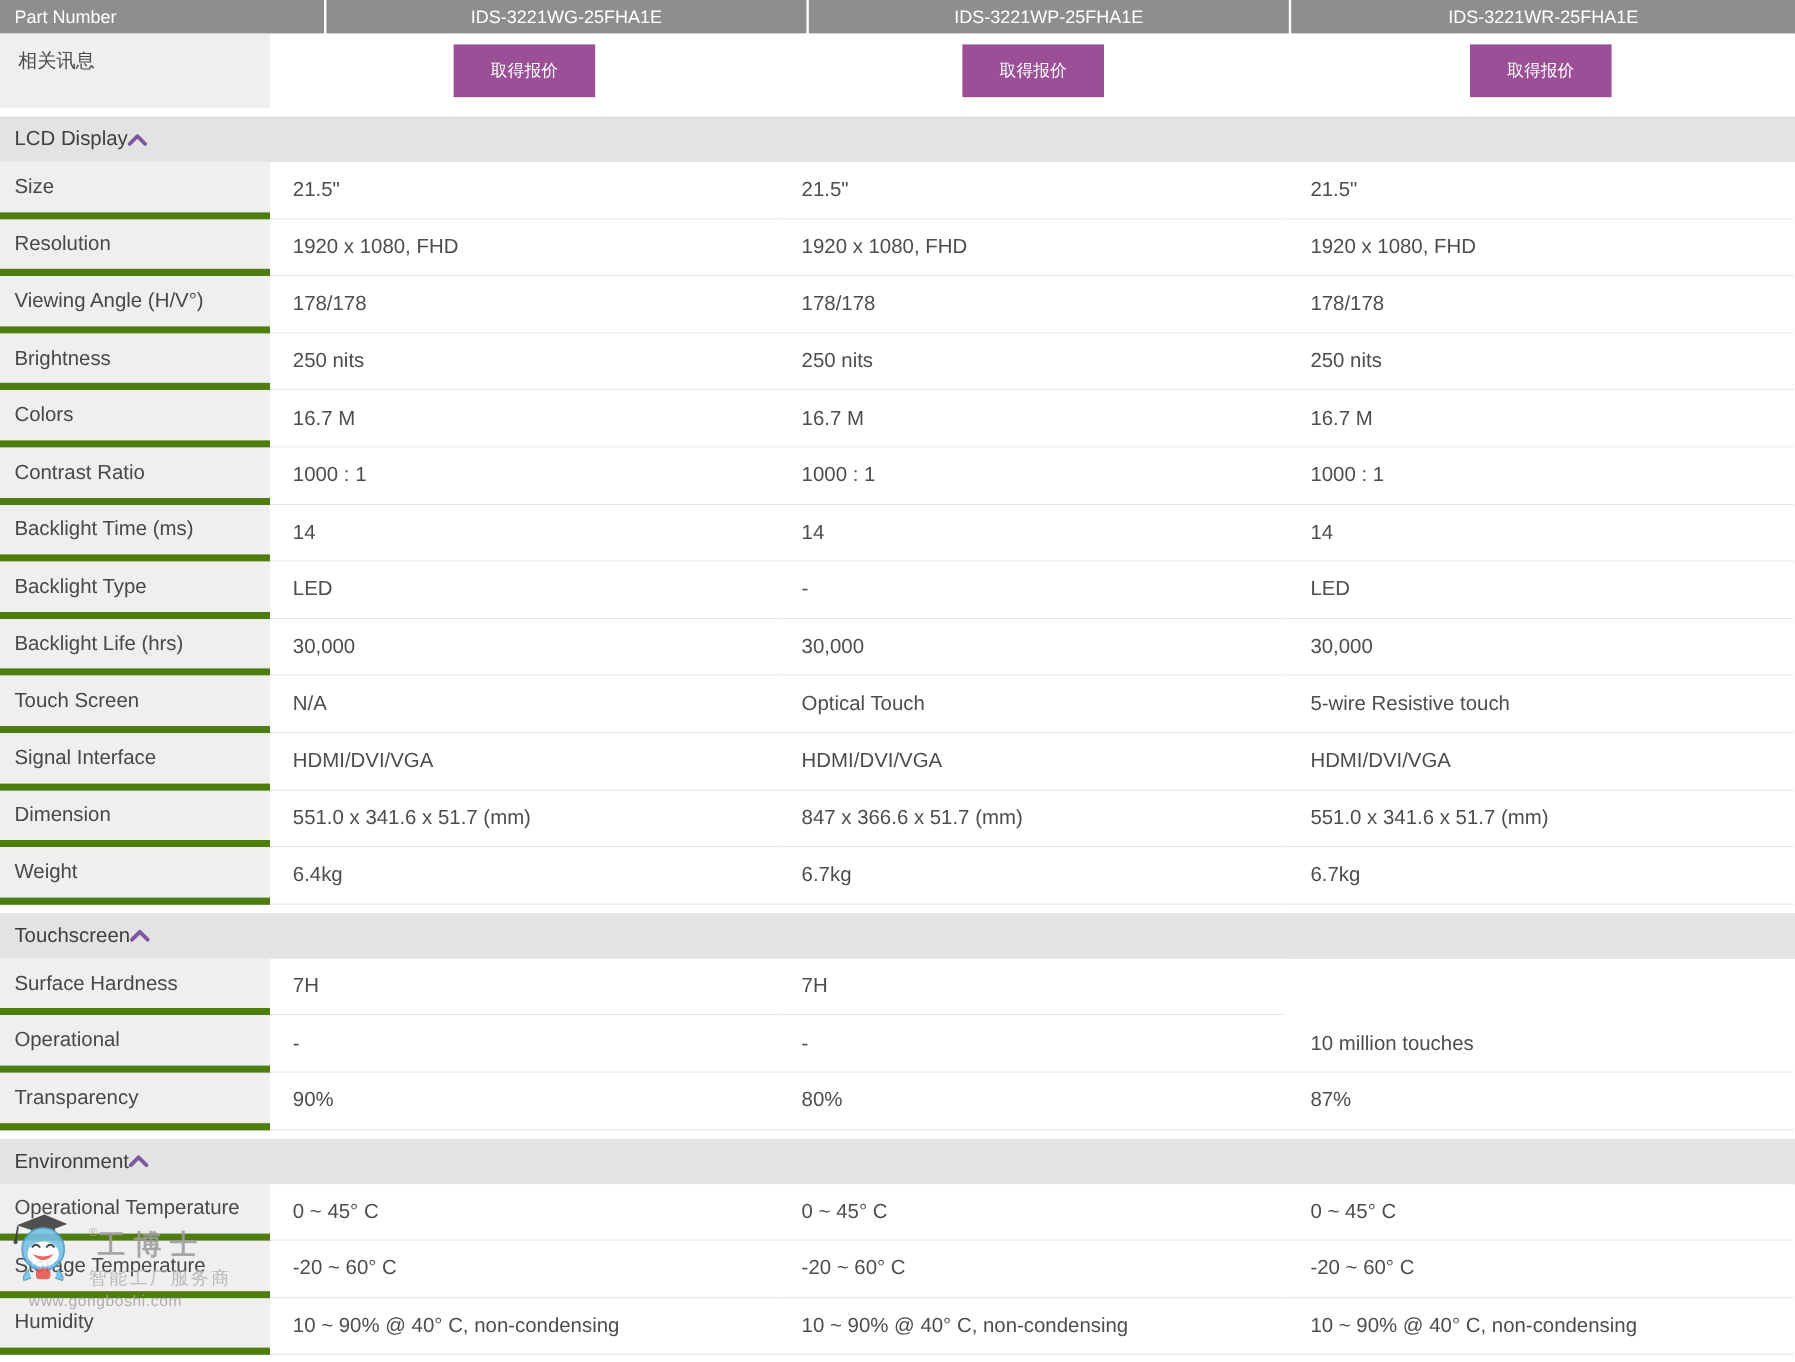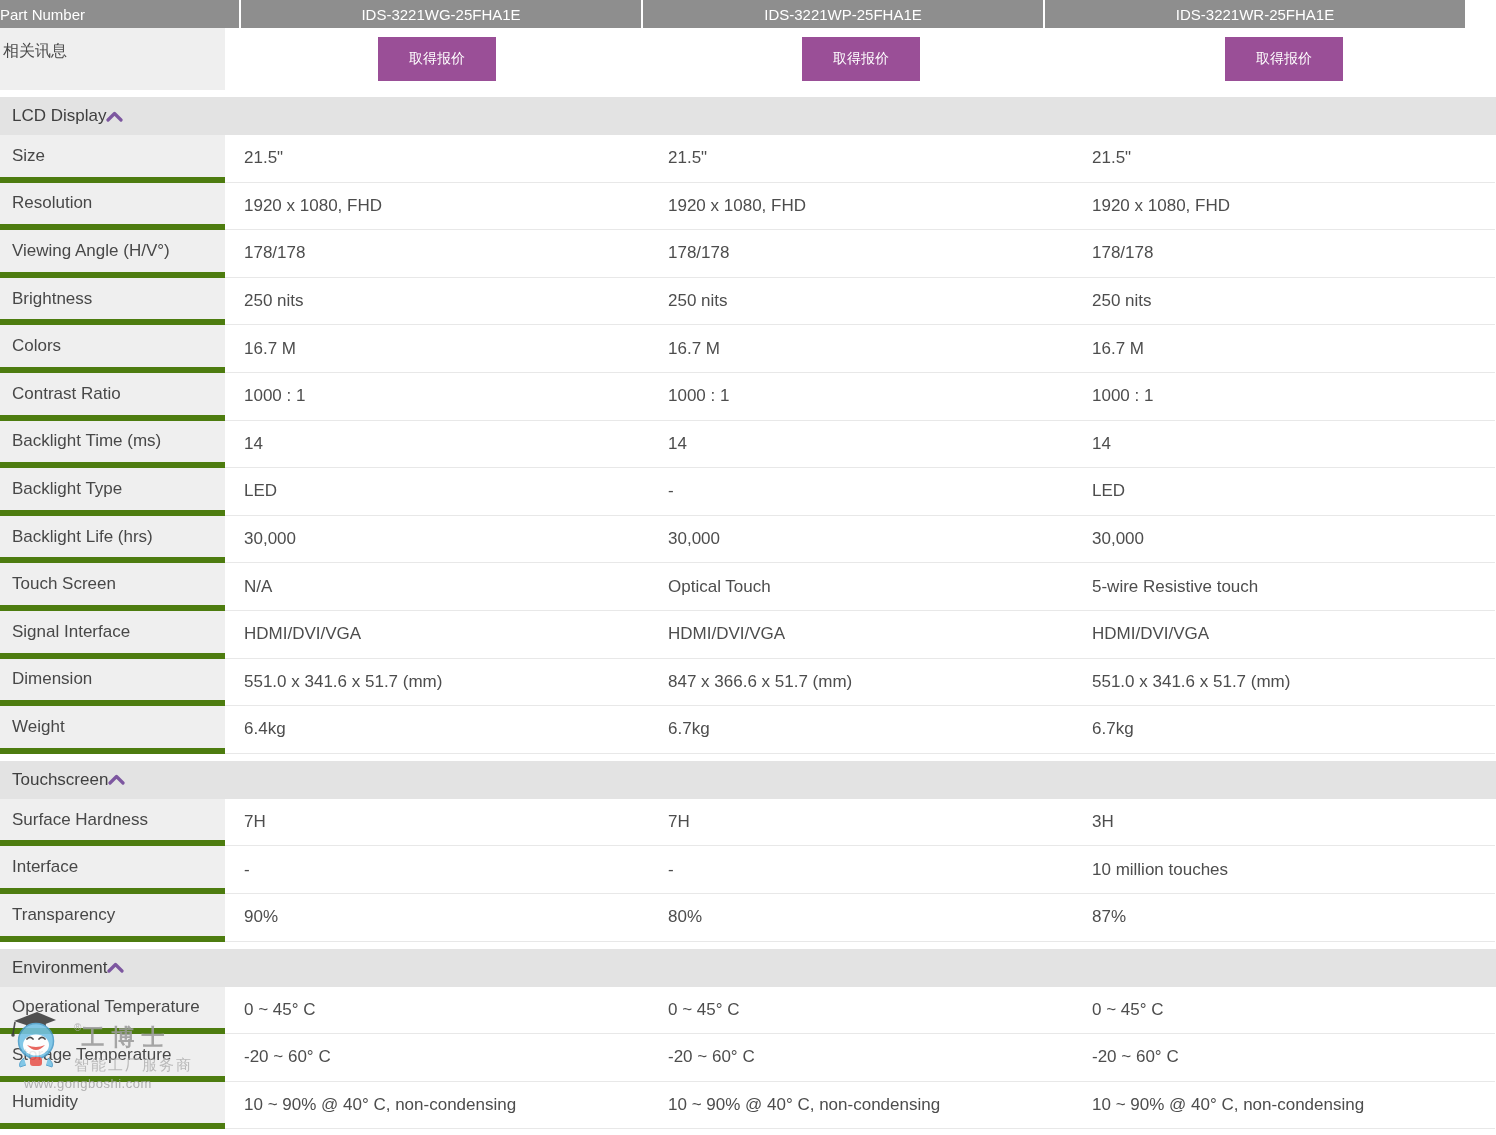--- a/index.html
+++ b/index.html
@@ -12,30 +12,30 @@
     position: relative;
   }
   .spec-table { width: 1496px; }
 
   
   .header-row { display: flex; height: 28px; }
   .hcell {
     background: #8e8e8e; color: #ffffff;
     font-size: 15px; display: flex; align-items: center;
   }
-  .hcell.label { width: 239px; }
+  .hcell.label { width: 270px; padding-left: 12px; }
   .hcell.col   { width: 400px; margin-left: 2px; justify-content: center; }
   .hcell.col:first-of-type { margin-left: 3px; width: 422px; }
   .hcell.col:last-of-type  { width: 420px; }
 
   
   .quote-row { display: flex; height: 62px; }
   .quote-row .label-cell {
     width: 225px; background: #efefef;
-    padding: 13px 12px 0 3px; font-size: 16px; color: #4a4a4a;
+    padding: 13px 12px 0 15px; font-size: 16px; color: #4a4a4a;
   }
   .quote-cell {
     width: 424px; background: #ffffff;
     display: flex; align-items: center; justify-content: center;
   }
   .quote-cell:last-child { width: 422px; }
   .quote-btn {
     width: 118px; height: 44px;
     background: #9a4f97; color: #ffffff;
     border: none; font-size: 14px;
@@ -216,25 +216,24 @@
       <svg width="17" height="11" viewBox="0 0 17 11">
         <polyline points="2,9 8.5,2.5 15,9" fill="none" stroke="#7d57a0" stroke-width="3.2" stroke-linecap="round" stroke-linejoin="round"></polyline>
       </svg>
     </span>
   </div>
 
   <div class="data-row">
     <div class="label-cell">Surface Hardness</div>
     <div class="value-cell">7H</div>
     <div class="value-cell">7H</div>
-    <div class="value-cell">3H</div>
-  </div>
-
-  <div class="data-row">
-    <div class="label-cell">Interface</div>
+  </div>
+
+  <div class="data-row">
+    <div class="label-cell">Operational</div>
     <div class="value-cell">-</div>
     <div class="value-cell">-</div>
     <div class="value-cell">10 million touches</div>
   </div>
 
   <div class="data-row">
     <div class="label-cell">Transparency</div>
     <div class="value-cell">90%</div>
     <div class="value-cell">80%</div>
     <div class="value-cell">87%</div>

